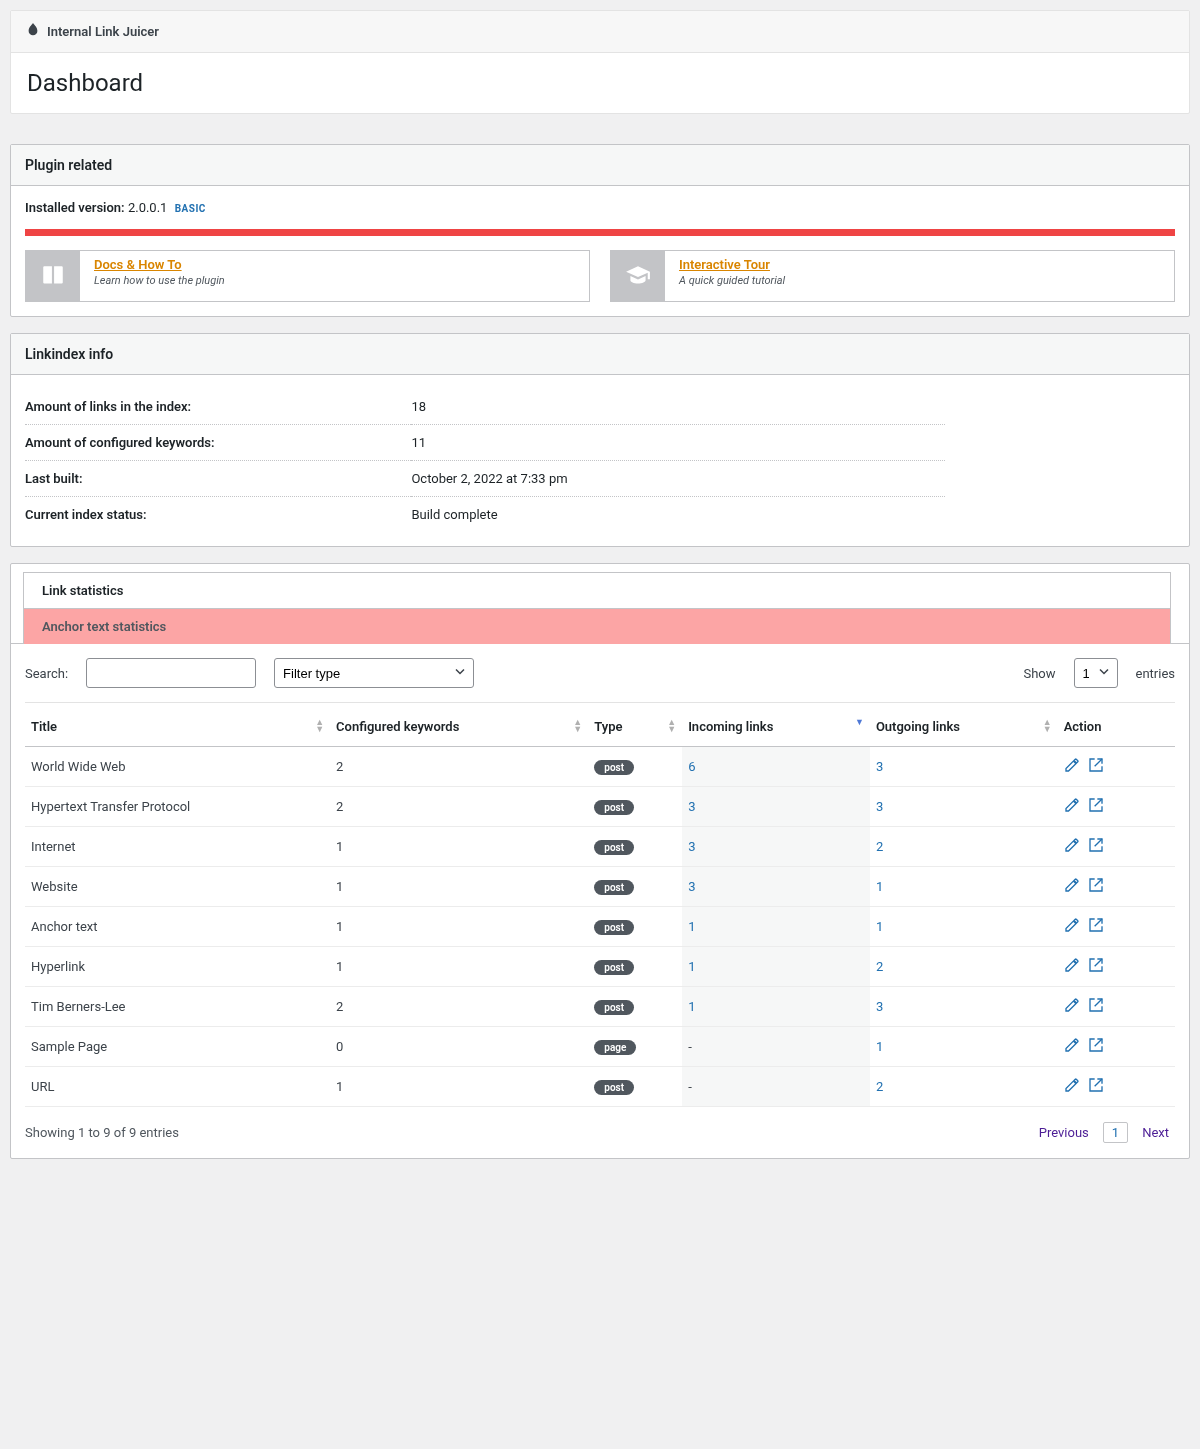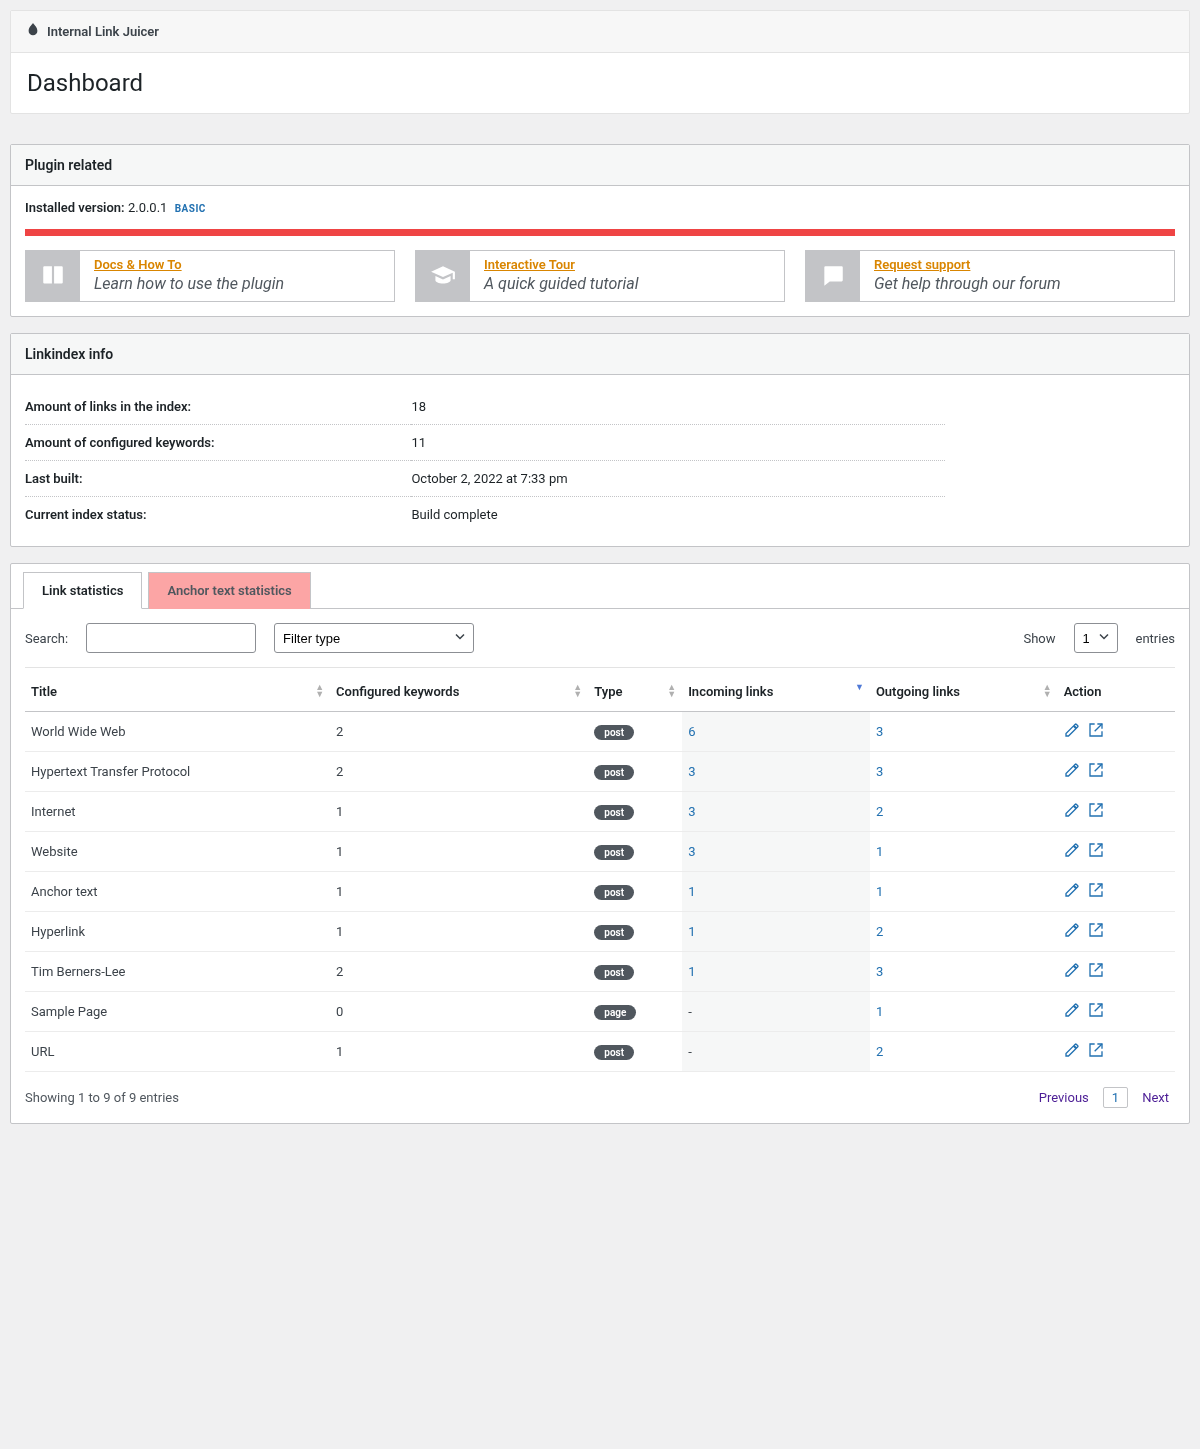--- a/index.html
+++ b/index.html
@@ -70,21 +70,21 @@
     height: 50px;
     background: #c3c4c7;
     display: flex;
     align-items: center;
     justify-content: center;
     margin-right: 14px;
   }
   .info-card .ic svg { fill: #fff; width: 26px; height: 26px; }
   .info-card .tx { padding: 6px 0; }
   .info-card .tx a { color: #d98500; text-decoration: underline; font-weight: 600; font-size: 13px;}
-  .info-card .tx .sub { font-style: italic; color: #50575e; font-size: 16px; margin-top: 2px;}
+  .info-card .tx .sub { font-style: italic; color: #50575e; font-size: 11px; margin-top: 2px;}
   .def-table { width: 80%; border-collapse: collapse; }
   .def-table tr td {
     padding: 10px 0;
     font-size: 13px;
     border-bottom: 1px dotted #c3c4c7;
   }
   .def-table tr:last-child td { border-bottom: none; }
   .def-table td.k { font-weight: 600; width: 42%;}
   .help-icon {
     display: inline-flex;
@@ -95,20 +95,21 @@
     align-items: center;
     justify-content: center;
     font-size: 11px;
     font-weight: 700;
   }
   .tabs {
     display: flex;
     border-bottom: 1px solid #c3c4c7;
     padding: 0 12px;
     margin-top: 8px;
+    flex-direction: column;
   }
   .tab {
     padding: 10px 18px;
     border: 1px solid #c3c4c7;
     border-bottom: none;
     background: #fca5a5;
     color: #50575e;
     font-weight: 600;
     font-size: 13px;
     margin-right: 6px;
@@ -228,31 +229,20 @@
       </div>
       <div class="info-card">
         <div class="ic">
           <svg viewBox="0 0 24 24">
               <path d="M12 3 1 8l11 5 9-4.1V15h2V8L12 3zM5 12v4c0 1.7 3.1 3 7 3s7-1.3 7-3v-4l-7 3.2L5 12z"></path>
             </svg>
         </div>
         <div class="tx">
           <a href="#">Interactive Tour</a>
           <div class="sub">A quick guided tutorial</div>
-        </div>
-      </div>
-      <div class="info-card">
-        <div class="ic">
-          <svg viewBox="0 0 24 24">
-              <path d="M4 3h16a1 1 0 0 1 1 1v12a1 1 0 0 1-1 1H9l-5 4V4a1 1 0 0 1 1-1zm3 5h10v2H7V8zm0 4h7v2H7v-2z"></path>
-            </svg>
-        </div>
-        <div class="tx">
-          <a href="#">Request support</a>
-          <div class="sub">Get help through our forum</div>
         </div>
       </div>
     </div>
   </div>
 </div>
 
 <div class="panel">
   <div class="panel-head">Linkindex info</div>
   <div class="panel-body">
     <table class="def-table">

